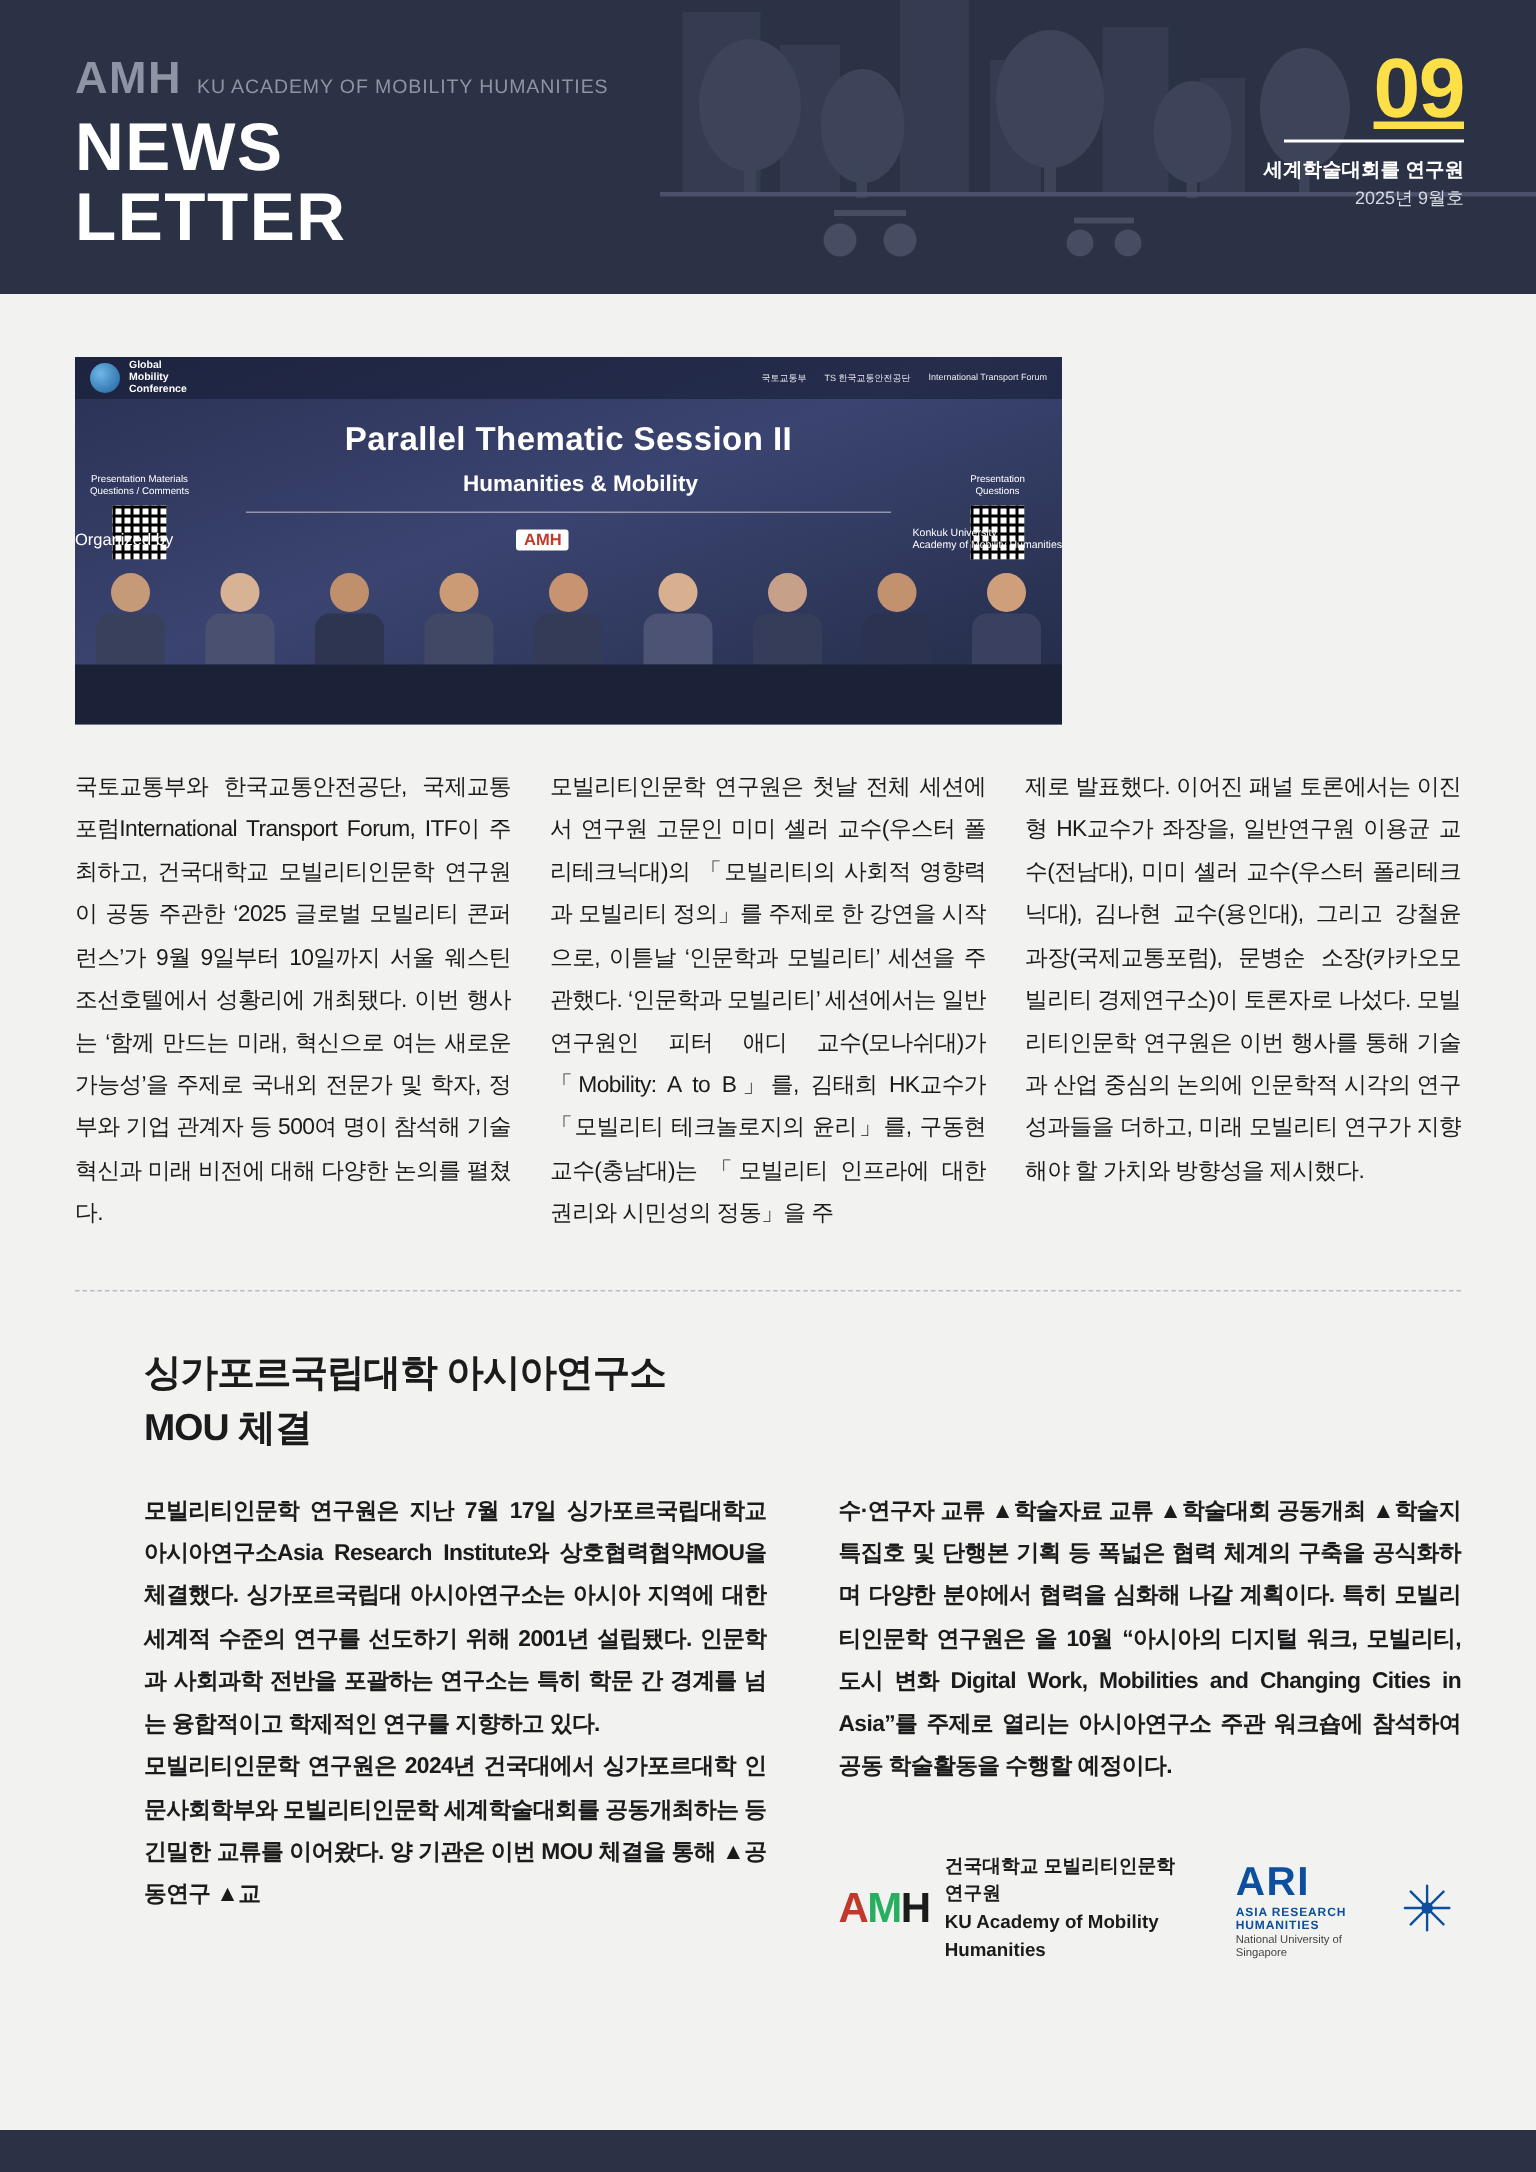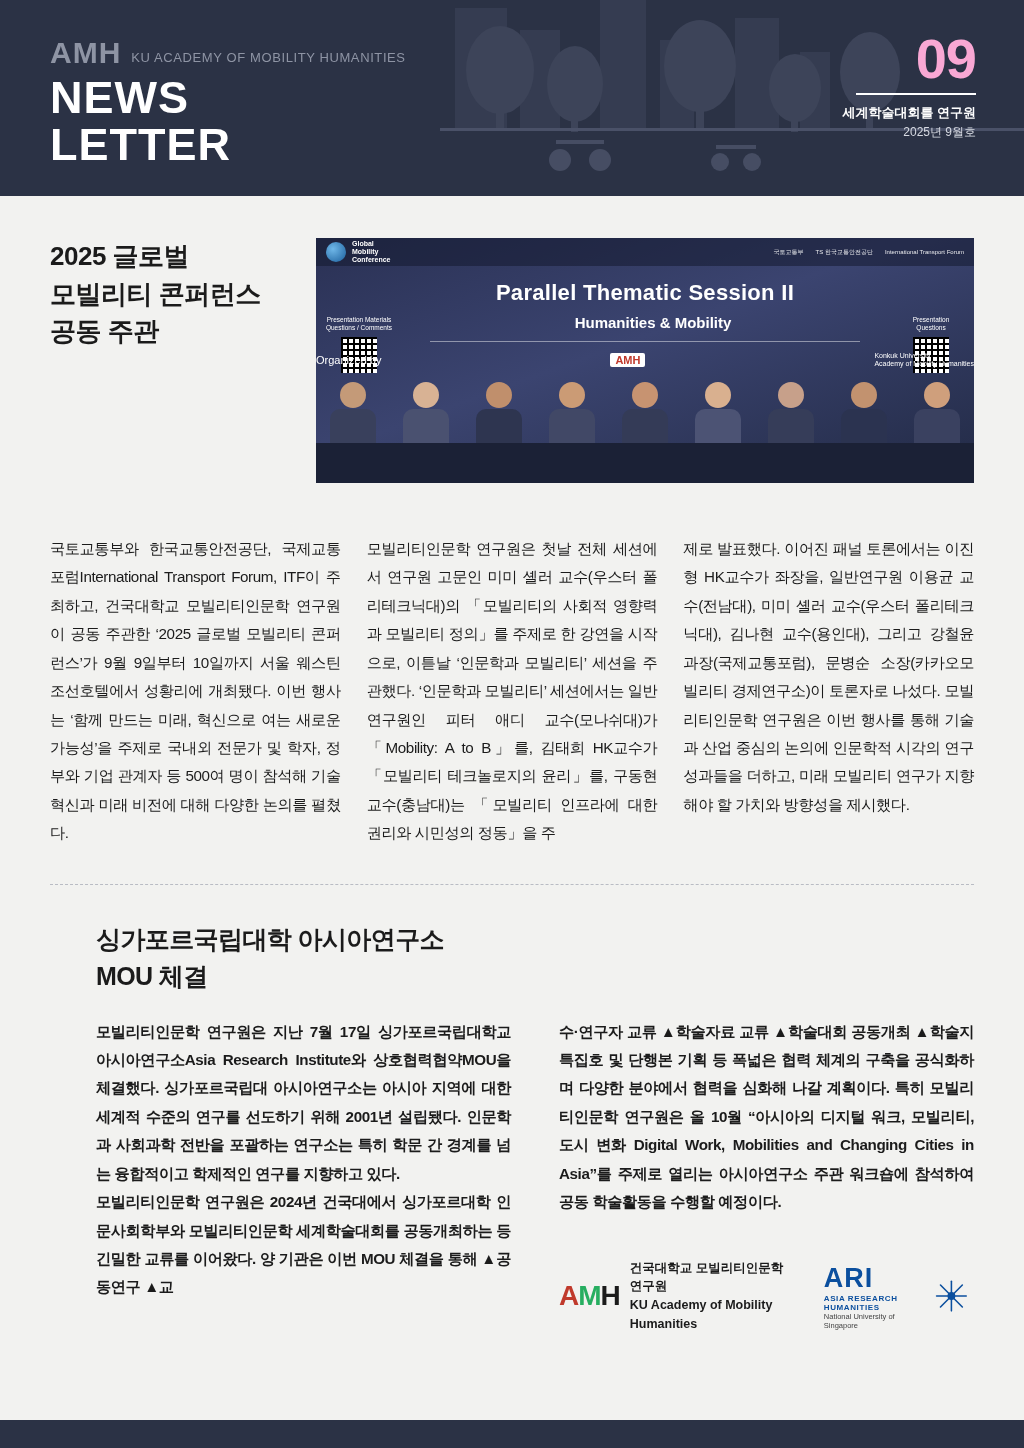--- a/index.html
+++ b/index.html
@@ -28,22 +28,23 @@
   .amh-sub {
     font-size: 13px; color: #8e94a4; letter-spacing: 0.6px; padding-bottom: 5px;
   }
   .news, .letter {
     font-size: 45px; font-weight: bold; color: #ffffff; letter-spacing: 1px;
     line-height: 1.05;
   }
   .news { margin-top: 4px; }
   .issue-block { position: absolute; right: 48px; top: 32px; text-align: right; }
   .issue-num {
-    font-size: 56px; font-weight: bold; color: #f9a8d4; line-height: 0.95;
+    font-size: 56px; font-weight: bold; color: #fde047; line-height: 0.95;
     letter-spacing: -1px;
+    text-decoration: underline;
   }
   .issue-rule { width: 120px; height: 2px; background: #ffffff; margin: 8px 0 8px auto; }
   .issue-org { font-size: 13px; color: #ffffff; font-weight: bold; line-height: 1.5; }
   .issue-date { font-size: 12px; color: #d7dae2; line-height: 1.6; }
 
   
   .article1 { position: relative; padding: 0 50px; }
   .a1-top { display: flex; gap: 0; padding-top: 42px; }
   .a1-title {
     width: 300px;
@@ -116,21 +117,21 @@
         background-image:
           linear-gradient(90deg,#000 2px,transparent 2px),
           linear-gradient(#000 2px,transparent 2px);
         background-size: 6px 6px; }
   .ph-side-right {
     position: absolute; right: 8px; top: 78px; width: 70px; color: #fff;
     font-size: 6.5px; text-align: center; line-height: 1.3;
   }
 
   
-  .cols3 { display: flex; gap: 26px; margin-top: 52px; }
+  .cols3 { display: flex; gap: 26px; margin-top: 28px; }
   .col { width: 300px; }
   .col p {
     font-size: 15.2px; line-height: 1.87; color: #1b1b1b;
     text-align: justify; letter-spacing: -0.4px;
   }
 
   .divider {
     margin: 36px 50px 0; border-top: 1px dashed #b9bcc4; height: 0;
   }
 
@@ -221,23 +222,20 @@
     <div class="issue-block">
       <div class="issue-num">09</div>
       <div class="issue-rule"></div>
       <div class="issue-org">세계학술대회를 연구원</div>
       <div class="issue-date">2025년 9월호</div>
     </div>
   </div>
 
   <div class="article1">
     <div class="a1-top">
-      <div class="a1-title" style="white-space:pre-line;">2025 글로벌
-모빌리티 콘퍼런스
-공동 주관</div>
 
       <div class="photo">
         <div class="top-bar">
           <div class="ph-logo">
             <span class="ph-globe"></span>
             <span class="ph-logo-txt">
               <span>Global</span><br>
               <span>Mobility</span><br>
               <span>Conference</span>
             </span>

